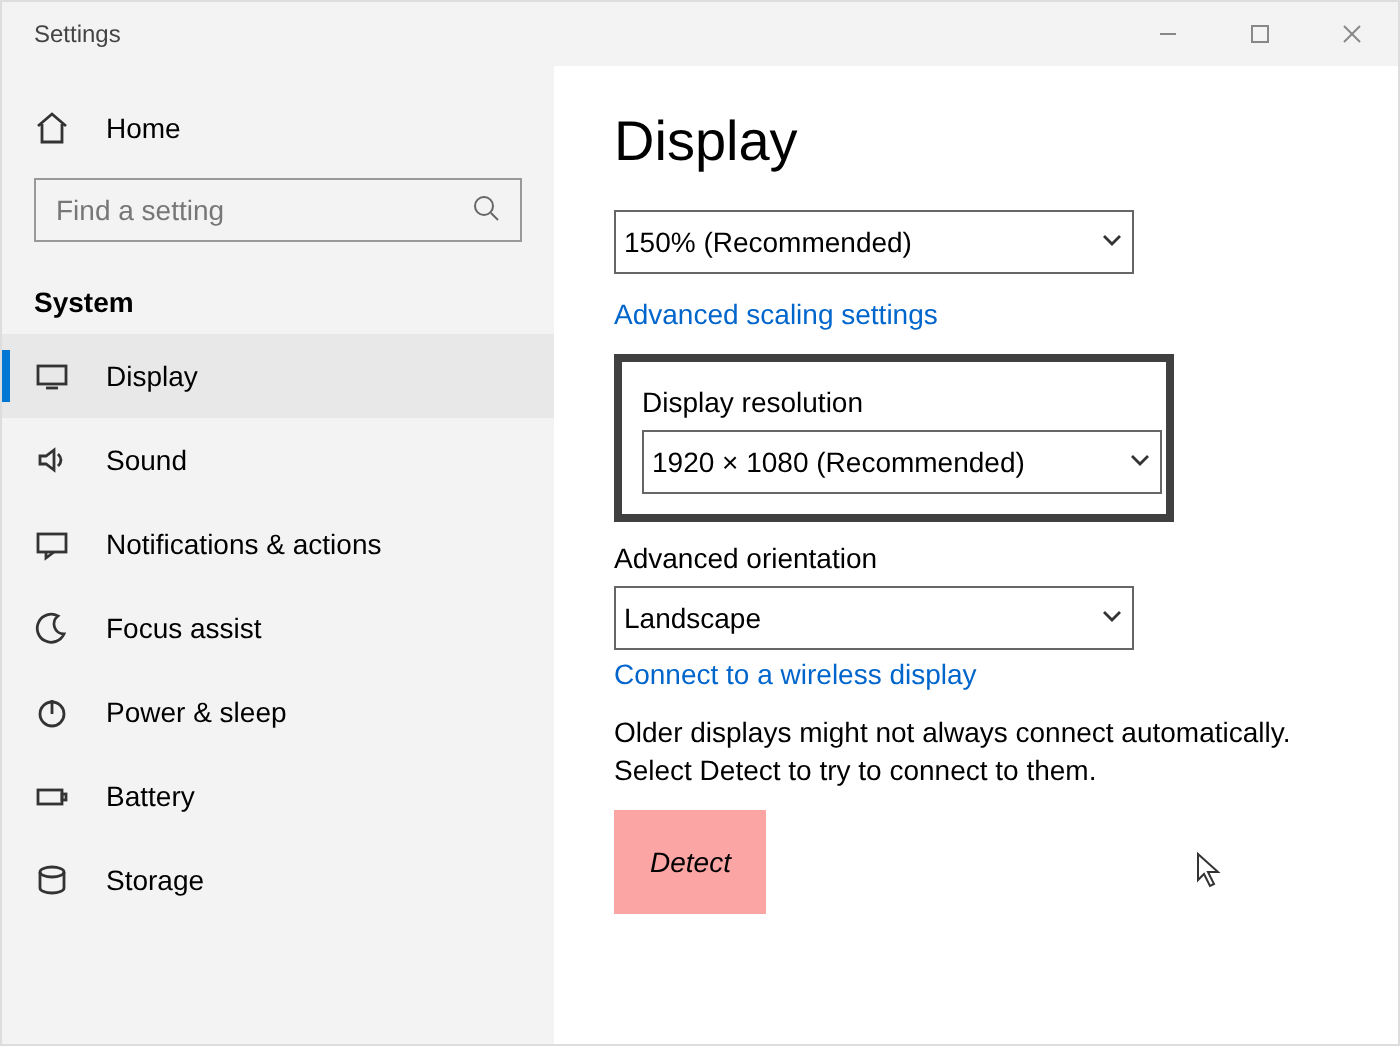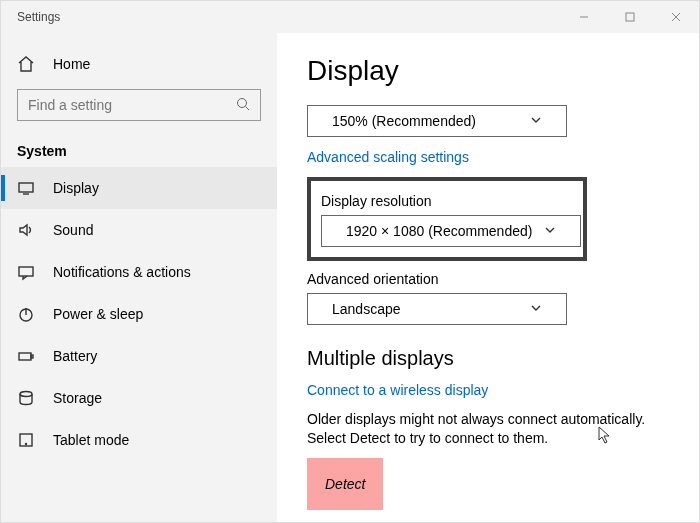--- a/index.html
+++ b/index.html
@@ -16,21 +16,21 @@
 .category { padding: 12px 16px 8px 16px; font-weight: 600; font-size: 14px; }
 .navlist { display: flex; flex-direction: column; }
 .navitem { display: flex; align-items: center; gap: 18px; padding: 12px 16px; font-size: 14px; position: relative; }
 .navitem.active { background: #e8e8e8; }
 .navitem.active::before { content: ""; position: absolute; left: 0; top: 8px; bottom: 8px; width: 4px; background: #0078d4; }
 .navicon { width: 18px; height: 18px; display: flex; align-items: center; justify-content: center; }
 .navicon svg { stroke: #333; fill: none; stroke-width: 1.4; }
 .content { flex: 1; padding: 22px 30px 20px 30px; overflow: hidden; }
 .h1 { font-size: 28px; font-weight: 400; margin-bottom: 18px; }
 .section-label { font-size: 14px; margin: 6px 0 6px 0; }
-.select { border: 1px solid #666; height: 32px; width: 260px; display: flex; align-items: center; padding: 0 24px; justify-content: space-between; font-size: 14px; }
+.select { border: 1px solid #666; height: 32px; width: 260px; display: flex; align-items: center; padding: 0 4px; justify-content: space-between; font-size: 14px; }
 .chev svg { stroke: #333; fill: none; stroke-width: 1.4; }
 .link { color: #0066cc; font-size: 14px; margin: 12px 0; display: block; }
 .highlight-box { border: 4px solid #404040; padding: 6px 10px 10px 10px; width: 280px; margin: 6px 0 10px 0; }
 .h2 { font-size: 20px; font-weight: 400; margin: 22px 0 12px 0; }
 .para { font-size: 14px; margin: 6px 0 10px 0; line-height: 1.35; }
 .btn { background: #fca5a5; border: none; padding: 18px 18px; font-size: 14px; display: inline-block; font-style: italic; }
 .cursor { position: absolute; left: 598px; top: 426px; }
 .cursor svg { stroke: #333; fill: #fff; stroke-width: 1; }
 </style>
 </head>
@@ -101,20 +101,28 @@
               <svg width="18" height="18" viewBox="0 0 18 18">
                 <rect x="2" y="4" width="14" height="9"></rect>
                 <path d="M6 13 L6 16 L10 13"></path>
               </svg>
             </span>
           <span>Notifications &amp; actions</span>
         </div>
         <div class="navitem">
           <span class="navicon">
               <svg width="18" height="18" viewBox="0 0 18 18">
+                <path d="M12 3 A7 7 0 1 0 15 12 A5 5 0 0 1 12 3 Z"></path>
+              </svg>
+            </span>
+          <span>Focus assist</span>
+        </div>
+        <div class="navitem">
+          <span class="navicon">
+              <svg width="18" height="18" viewBox="0 0 18 18">
                 <circle cx="9" cy="10" r="6"></circle>
                 <line x1="9" y1="3" x2="9" y2="10"></line>
               </svg>
             </span>
           <span>Power &amp; sleep</span>
         </div>
         <div class="navitem">
           <span class="navicon">
               <svg width="18" height="18" viewBox="0 0 18 18">
                 <rect x="2" y="6" width="12" height="7"></rect>
@@ -124,29 +132,20 @@
           <span>Battery</span>
         </div>
         <div class="navitem">
           <span class="navicon">
               <svg width="18" height="18" viewBox="0 0 18 18">
                 <ellipse cx="9" cy="5" rx="6" ry="2.5"></ellipse>
                 <path d="M3 5 V13 A6 2.5 0 0 0 15 13 V5"></path>
               </svg>
             </span>
           <span>Storage</span>
-        </div>
-        <div class="navitem">
-          <span class="navicon">
-              <svg width="18" height="18" viewBox="0 0 18 18">
-                <rect x="3" y="3" width="12" height="12"></rect>
-                <circle cx="9" cy="13" r="0.5" fill="#333"></circle>
-              </svg>
-            </span>
-          <span>Tablet mode</span>
         </div>
       </div>
     </div>
 
     <div class="content">
       <div class="h1">Display</div>
 
       <div class="select">
         <span>150% (Recommended)</span>
         <span class="chev"><svg width="12" height="12" viewBox="0 0 12 12">
@@ -167,21 +166,20 @@
       </div>
 
       <div class="section-label">Advanced orientation</div>
       <div class="select">
         <span>Landscape</span>
         <span class="chev"><svg width="12" height="12" viewBox="0 0 12 12">
               <path d="M2 4 L6 8 L10 4"></path>
             </svg></span>
       </div>
 
-      <div class="h2">Multiple displays</div>
 
       <a class="link" style="margin-top:4px;">Connect to a wireless display</a>
 
       <div class="para">Older displays might not always connect automatically. Select Detect to try to connect to them.</div>
 
       <div class="btn">Detect</div>
 
       
     </div>
   </div>

